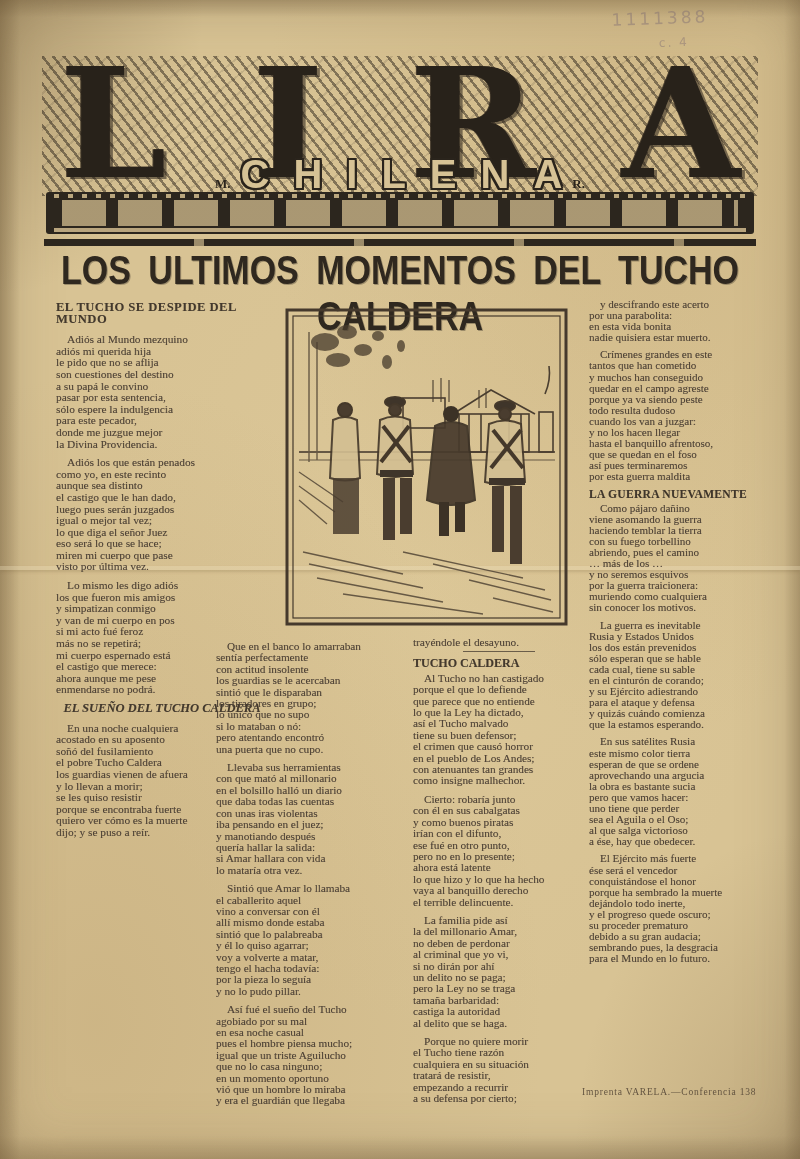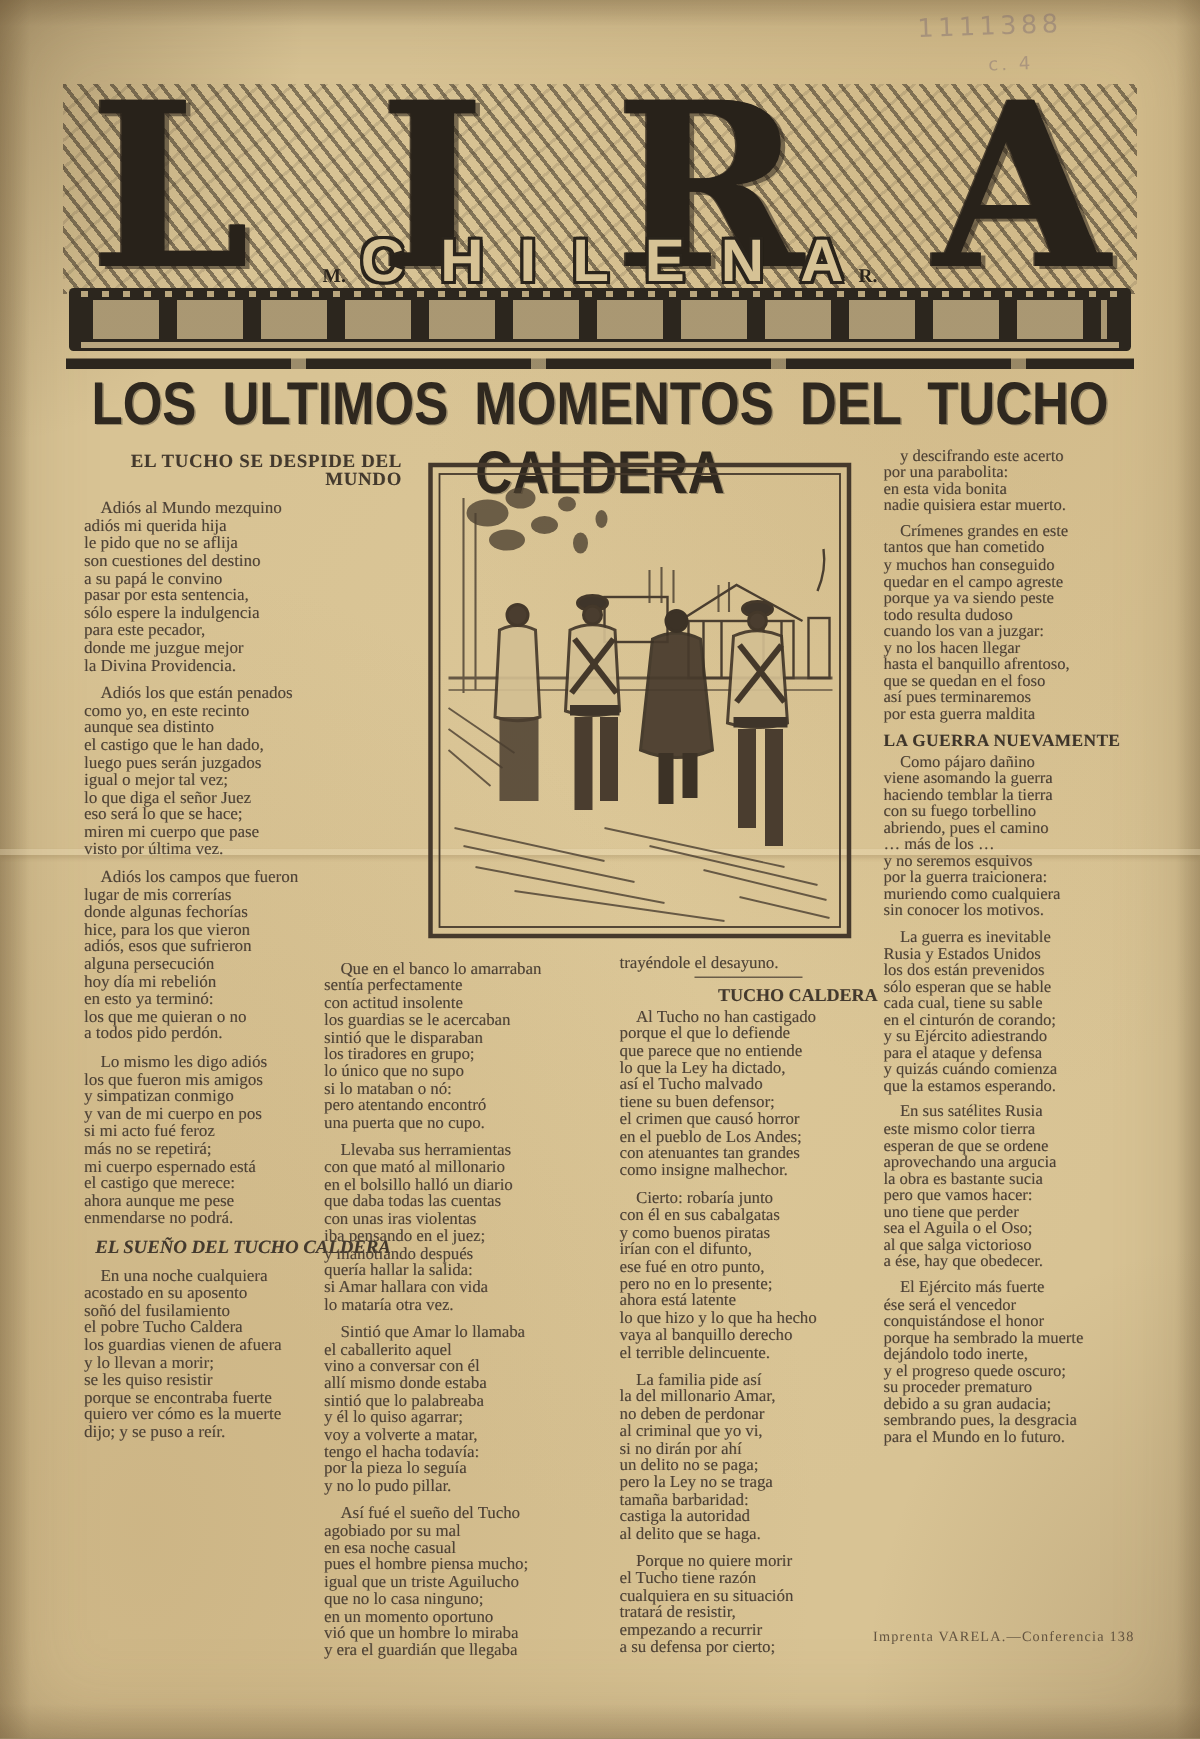--- a/index.html
+++ b/index.html
@@ -63,27 +63,27 @@
     word-spacing:8px;letter-spacing:0;text-shadow:1px 1px 0 rgba(47,40,31,.35);}
 
   
   .col{position:absolute;color:#4e4236;text-shadow:.3px .3px .3px rgba(78,66,54,.35);}
   .col p.stanza{margin:0 0 7px;white-space:pre-line;text-indent:11px;}
   #col1{left:56px;top:302px;width:212px;font-size:11.3px;line-height:11.6px;}
   #col2{left:216px;top:641px;width:184px;font-size:11.2px;line-height:11.4px;}
   #col3{left:413px;top:637px;width:172px;font-size:11.2px;line-height:11.4px;}
   #col4{left:589px;top:299px;width:188px;font-size:11px;line-height:11.1px;}
   #col4 p.stanza{margin-bottom:6px;}
-  .colhead{font-size:12.5px;font-weight:bold;text-align:right;margin:0 0 9px;
+  .colhead{font-size:12.5px;font-weight:bold;text-align:left;margin:0 0 9px;
     letter-spacing:.5px;color:#43392d;}
   .subhead{font-size:12.5px;font-weight:bold;font-style:italic;text-align:center;
     margin:5px 0 8px;color:#43392d;}
   .lead-line{margin:0 0 3px;text-indent:0;white-space:pre-line;}
   .divider{width:72px;border-top:1.6px solid rgba(78,66,54,.8);margin:3px auto 6px;}
-  .inner-head{font-size:12px;font-weight:bold;text-align:right;margin:0 0 3px;color:#43392d;}
+  .inner-head{font-size:12px;font-weight:bold;text-align:left;margin:0 0 3px;color:#43392d;}
   .run-head{font-size:11.5px;font-weight:bold;margin:1px 0 3px;letter-spacing:.3px;color:#3e352a;}
 
   
   .illus{position:absolute;left:283px;top:302px;width:288px;height:332px;}
 
   
   .imprint{position:absolute;left:582px;top:1087px;width:205px;
     font-size:9.5px;letter-spacing:.8px;color:rgba(80,66,50,.85);
     font-family:"Liberation Serif",serif;}
 </style>
@@ -220,30 +220,20 @@
     <p class="stanza">Adiós los que están penados
 como yo, en este recinto
 aunque sea distinto
 el castigo que le han dado,
 luego pues serán juzgados
 igual o mejor tal vez;
 lo que diga el señor Juez
 eso será lo que se hace;
 miren mi cuerpo que pase
 visto por última vez.</p>
-    <p class="stanza">Adiós los campos que fueron
-lugar de mis correrías
-donde algunas fechorías
-hice, para los que vieron
-adiós, esos que sufrieron
-alguna persecución
-hoy día mi rebelión
-en esto ya terminó:
-los que me quieran o no
-a todos pido perdón.</p>
     <p class="stanza">Lo mismo les digo adiós
 los que fueron mis amigos
 y simpatizan conmigo
 y van de mi cuerpo en pos
 si mi acto fué feroz
 más no se repetirá;
 mi cuerpo espernado está
 el castigo que merece:
 ahora aunque me pese
 enmendarse no podrá.</p>

